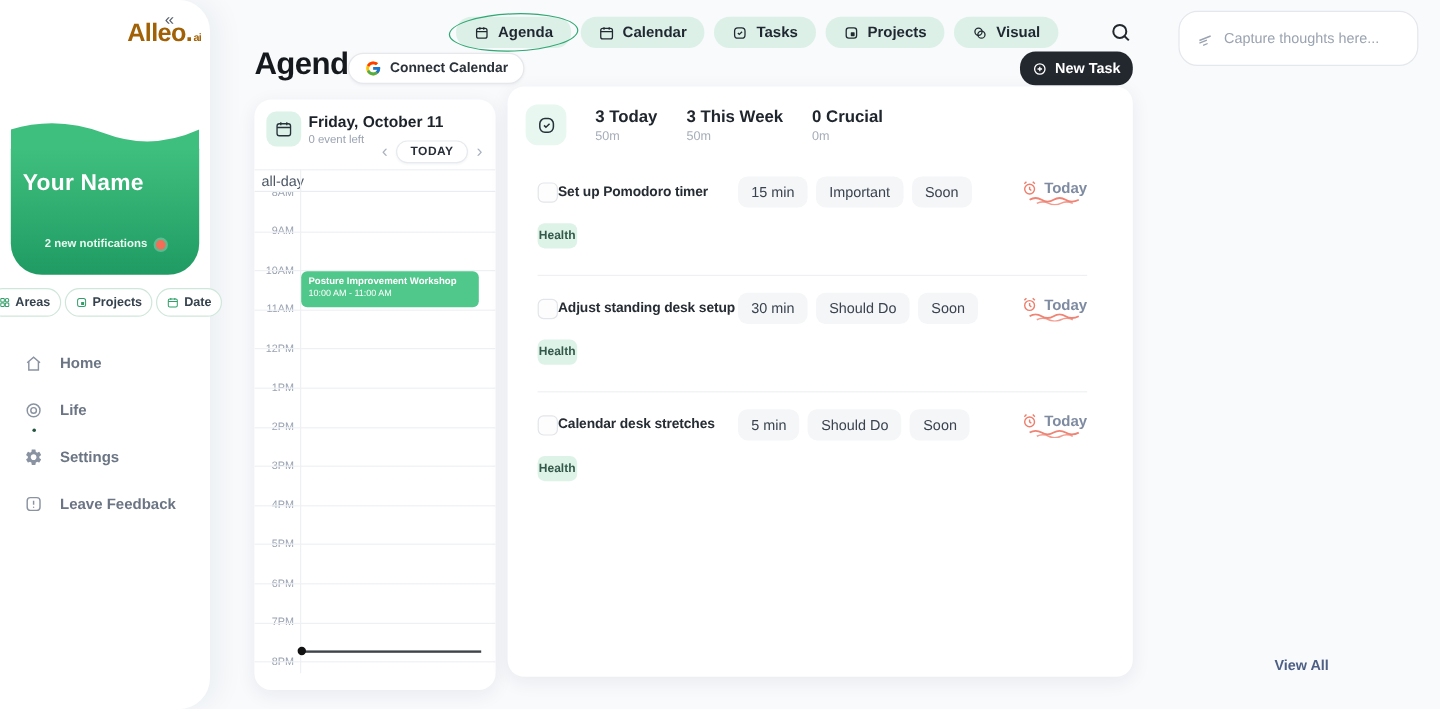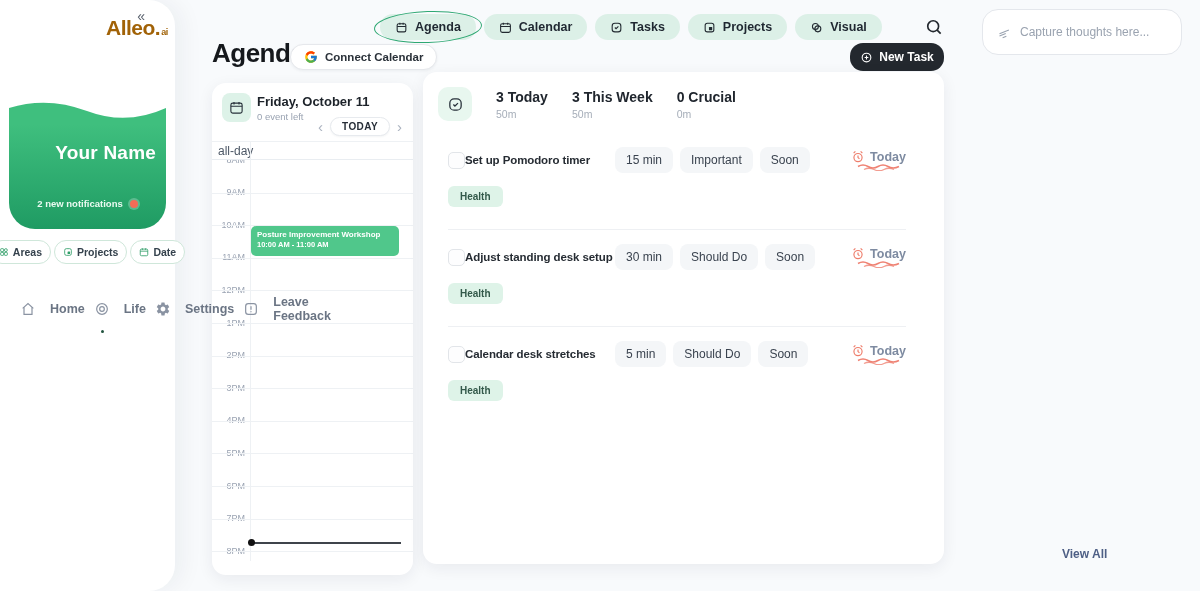--- a/index.html
+++ b/index.html
@@ -32,37 +32,37 @@
   .avatar {
     position:absolute; left:50%; top:-28px; transform:translateX(-50%);
     width:57px; height:57px; border-radius:50%; background:#a0a6b1;
     color:#fff; font-size:25px; font-weight:500; letter-spacing:1px;
     display:flex; align-items:center; justify-content:center; z-index:2;
   }
   .name-card { position:relative; padding-top:13px; }
   .card-wave { width:100%; height:26px; margin-bottom:-1px; }
   .card-body {
     background:linear-gradient(180deg,#3fbf7e 0%, #1f9b63 100%);
-    border-radius:0 0 26px 26px; padding:18px 10px 20px; text-align:right;
+    border-radius:0 0 26px 26px; padding:18px 10px 20px; text-align:left;
   }
   .profile-name { color:#fff; font-size:19px; font-weight:700; letter-spacing:.2px; }
   .notif-row { margin-top:34px; display:flex; align-items:center; justify-content:center; gap:7px; }
   .notif-text { color:#eafaf1; font-size:9.5px; font-weight:600; }
   .notif-dot { width:8px; height:8px; border-radius:50%; background:#f56c57; box-shadow:0 0 0 2px rgba(255,255,255,.25); }
 
   .filters { display:flex; gap:3px; justify-content:center; margin:11px 4px 0; }
   .filter-pill {
     display:flex; align-items:center; gap:4px;
     border:1px solid #cfe7da; background:#fff; border-radius:999px;
     padding:5px 8px; font-size:10.5px; font-weight:600; color:#35424d;
     cursor:pointer; font-family:inherit;
   }
   .filter-pill svg { color:#2f9e68; }
 
-  .nav { margin:24px 0 0 20px; display:flex; gap:9px; }
+  .nav { margin:24px 0 0 20px; display:flex; flex-direction:column; gap:9px; }
   .nav-item { position:relative; display:flex; align-items:center; gap:14px; padding:7px 0; cursor:pointer; }
   .nav-icon { color:#8a93a2; }
   .nav-label { font-size:12.5px; font-weight:600; color:#6b7584; }
   .life-dot { position:absolute; left:7px; bottom:-3px; width:3px; height:3px; border-radius:50%; background:#22543f; }
 
   
   .tabs { position:absolute; left:380px; top:14px; display:flex; gap:8px; z-index:2; }
   .tab {
     position:relative; display:flex; align-items:center; gap:7px;
     background:#dcf0e7; border:none; border-radius:999px;
@@ -134,21 +134,21 @@
   .hour-label {
     position:absolute; left:0; width:33px; text-align:right;
     font-size:9px; color:#9aa3b2; z-index:1; line-height:11px;
   }
   .hour-line { position:absolute; left:0; width:100%; height:1px; background:#eef1f4; z-index:1; }
   .cal-event {
     position:absolute; left:39px; width:148px; height:30px; z-index:3;
     background:#50c78b; border-radius:5px; padding:4px 6px; cursor:pointer;
   }
   .ev-title { font-size:8px; font-weight:600; color:#fff; white-space:nowrap; overflow:hidden; }
-  .ev-time { font-size:7.5px; font-weight:700; color:#fff; margin-top:1px; white-space:nowrap; }
+  .ev-time { font-size:7.5px; font-weight:400; color:#fff; margin-top:1px; white-space:nowrap; }
   .now-line { position:absolute; left:39px; width:150px; height:1.5px; background:#3f444b; z-index:4; }
   .now-line .now-dot { position:absolute; left:-3px; top:-2.8px; width:7px; height:7px; border-radius:50%; background:#111; }
 
   
   .tasks-panel {
     position:absolute; left:423px; top:72px; width:521px; height:492px;
     background:#fff; border-radius:14px; box-shadow:0 4px 16px rgba(25,35,50,.07);
     z-index:1;
   }
   .tasks-head { display:flex; align-items:center; gap:24px; padding:15px 20px 12px 15px; }
@@ -176,21 +176,21 @@
     background:#f4f6f8; border-radius:8px; padding:6px 11px;
     font-size:12px; color:#3a434f; white-space:nowrap; cursor:pointer;
   }
   .due { display:flex; flex-direction:column; align-items:center; cursor:pointer; }
   .due-top { display:flex; align-items:center; gap:5px; }
   .due-label { font-size:12.5px; font-weight:600; color:#7e8ba1; }
   .due svg.alarm { color:#ee7e6c; }
   .task-tag {
     display:inline-block; margin-top:13px;
     background:#def3e8; color:#33594a; font-size:10px; font-weight:600;
-    padding:5px 12px; border-radius:6px;
+    padding:5px 1px; border-radius:6px;
   }
 </style>
 </head>
 <body>
 
 <div class="edge-notch"></div>
 
 <aside class="sidebar">
   <div class="sb-head">
     <div class="logo"><span>Alleo.</span><span class="suffix">ai</span></div>

